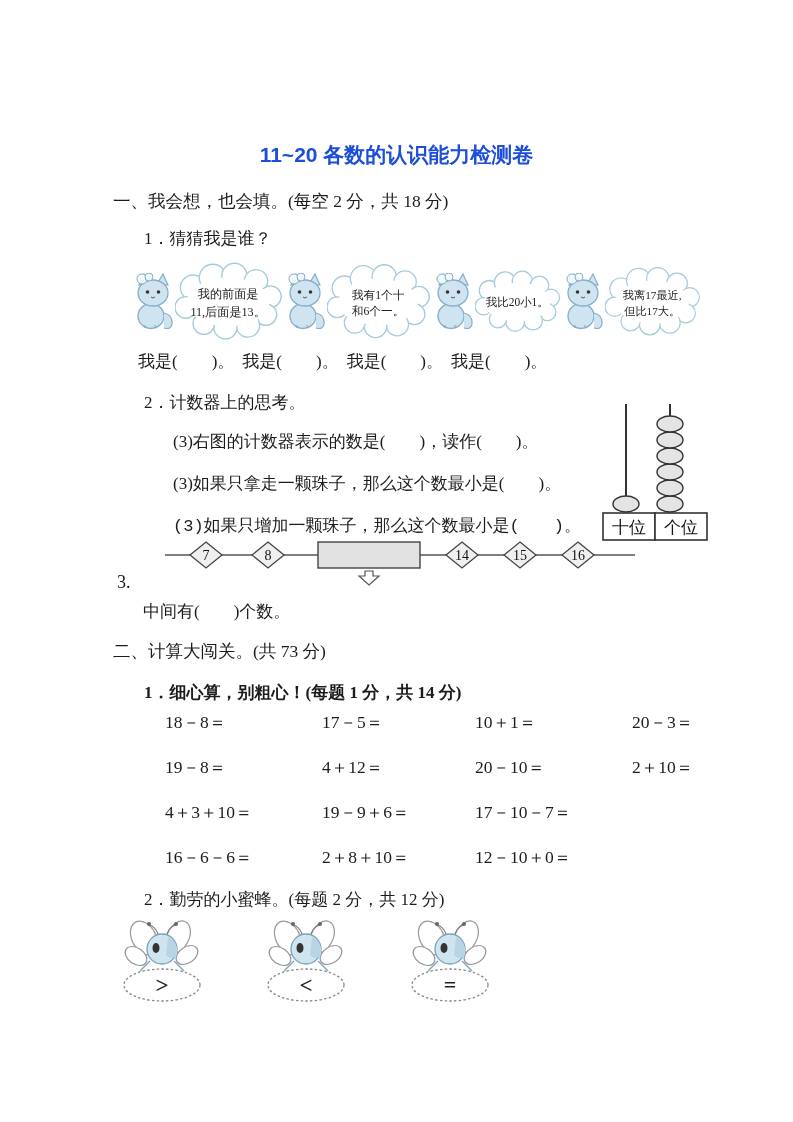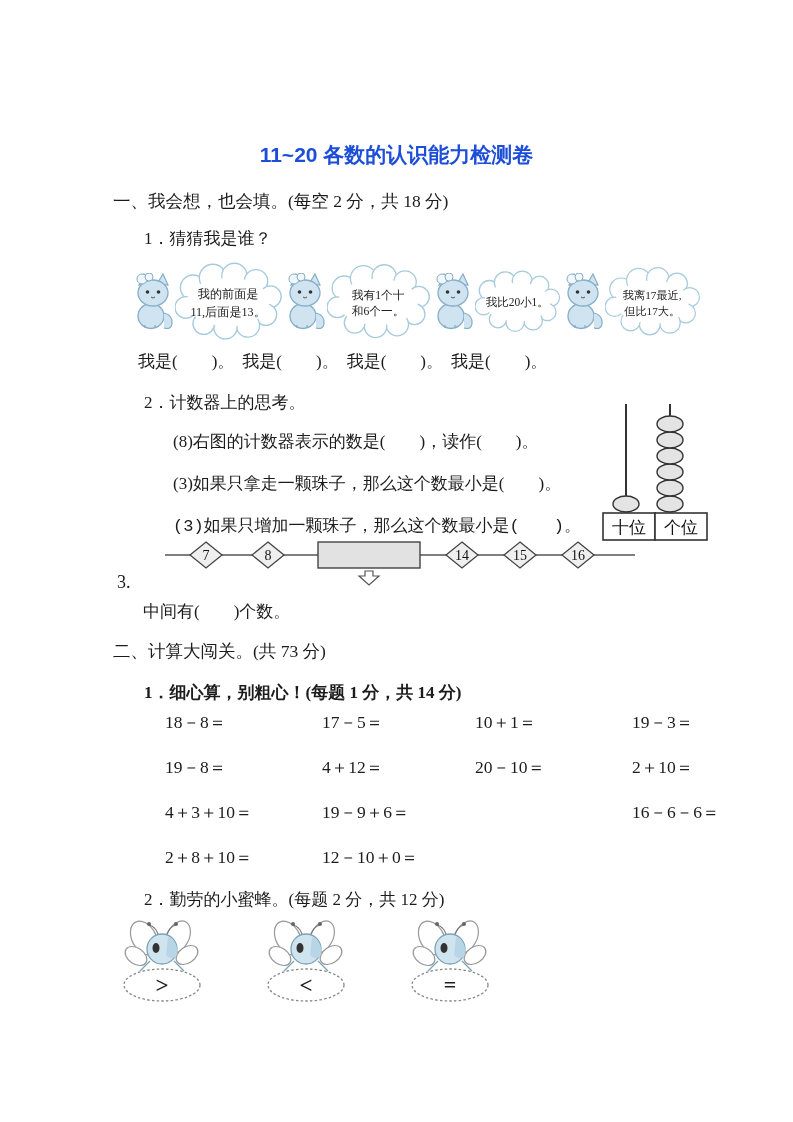--- a/index.html
+++ b/index.html
@@ -190,21 +190,21 @@
   </div>
 
   <div class="answers">
     <span>我是(　　)。</span>
     <span>我是(　　)。</span>
     <span>我是(　　)。</span>
     <span>我是(　　)。</span>
   </div>
 
   <div class="abs h-sub" style="left:144px;top:391px;">2．计数器上的思考。</div>
-  <div class="abs q-item" style="left:173px;top:430px;">(8)右图的计数器表示的数是(　　)，读作(　　)。</div>
+  <div class="abs q-item" style="left:173px;top:430px;">(3)右图的计数器表示的数是(　　)，读作(　　)。</div>
   <div class="abs q-item" style="left:173px;top:472px;">(3)如果只拿走一颗珠子，那么这个数最小是(　　)。</div>
   <div class="abs q-item" style="left:173px;top:514px;font-family:Liberation Mono, monospace;">(3)如果只增加一颗珠子，那么这个数最小是(　　)。</div>
 
   <svg class="abs" style="left:598px;top:400px;" width="114" height="142" viewBox="0 0 114 142">
     <line x1="28" y1="4" x2="28" y2="112" stroke="#333" stroke-width="2"></line>
     <line x1="72" y1="4" x2="72" y2="112" stroke="#333" stroke-width="2"></line>
     <ellipse cx="28" cy="104" rx="13" ry="8" fill="#e4e4e4" stroke="#333" stroke-width="1.4"></ellipse>
     <g>
       <ellipse cx="72" cy="104" rx="13" ry="8" fill="#e4e4e4" stroke="#333" stroke-width="1.4"></ellipse>
       <ellipse cx="72" cy="88" rx="13" ry="8" fill="#e4e4e4" stroke="#333" stroke-width="1.4"></ellipse>
@@ -239,27 +239,28 @@
   </svg>
   <div class="abs q-item" style="left:143px;top:600px;">中间有(　　)个数。</div>
 
   <div class="abs h-sec" style="left:113px;top:639px;">二、计算大闯关。(共 73 分)</div>
   <div class="abs h-sub" style="left:144px;top:681px;font-weight:bold;">1．细心算，别粗心！(每题 1 分，共 14 分)</div>
 
   <div class="math-grid">
     <div>18－8＝</div>
     <div>17－5＝</div>
     <div>10＋1＝</div>
-    <div>19－3＝</div>
+    <div>20－3＝</div>
     <div>19－8＝</div>
     <div>4＋12＝</div>
     <div>20－10＝</div>
     <div>2＋10＝</div>
     <div>4＋3＋10＝</div>
     <div>19－9＋6＝</div>
+    <div>17－10－7＝</div>
     <div></div>
     <div>16－6－6＝</div>
     <div>2＋8＋10＝</div>
     <div>12－10＋0＝</div>
     <div></div>
   </div>
 
   <div class="abs h-sub" style="left:144px;top:888px;">2．勤劳的小蜜蜂。(每题 2 分，共 12 分)</div>
   <div class="bee-row">
 

